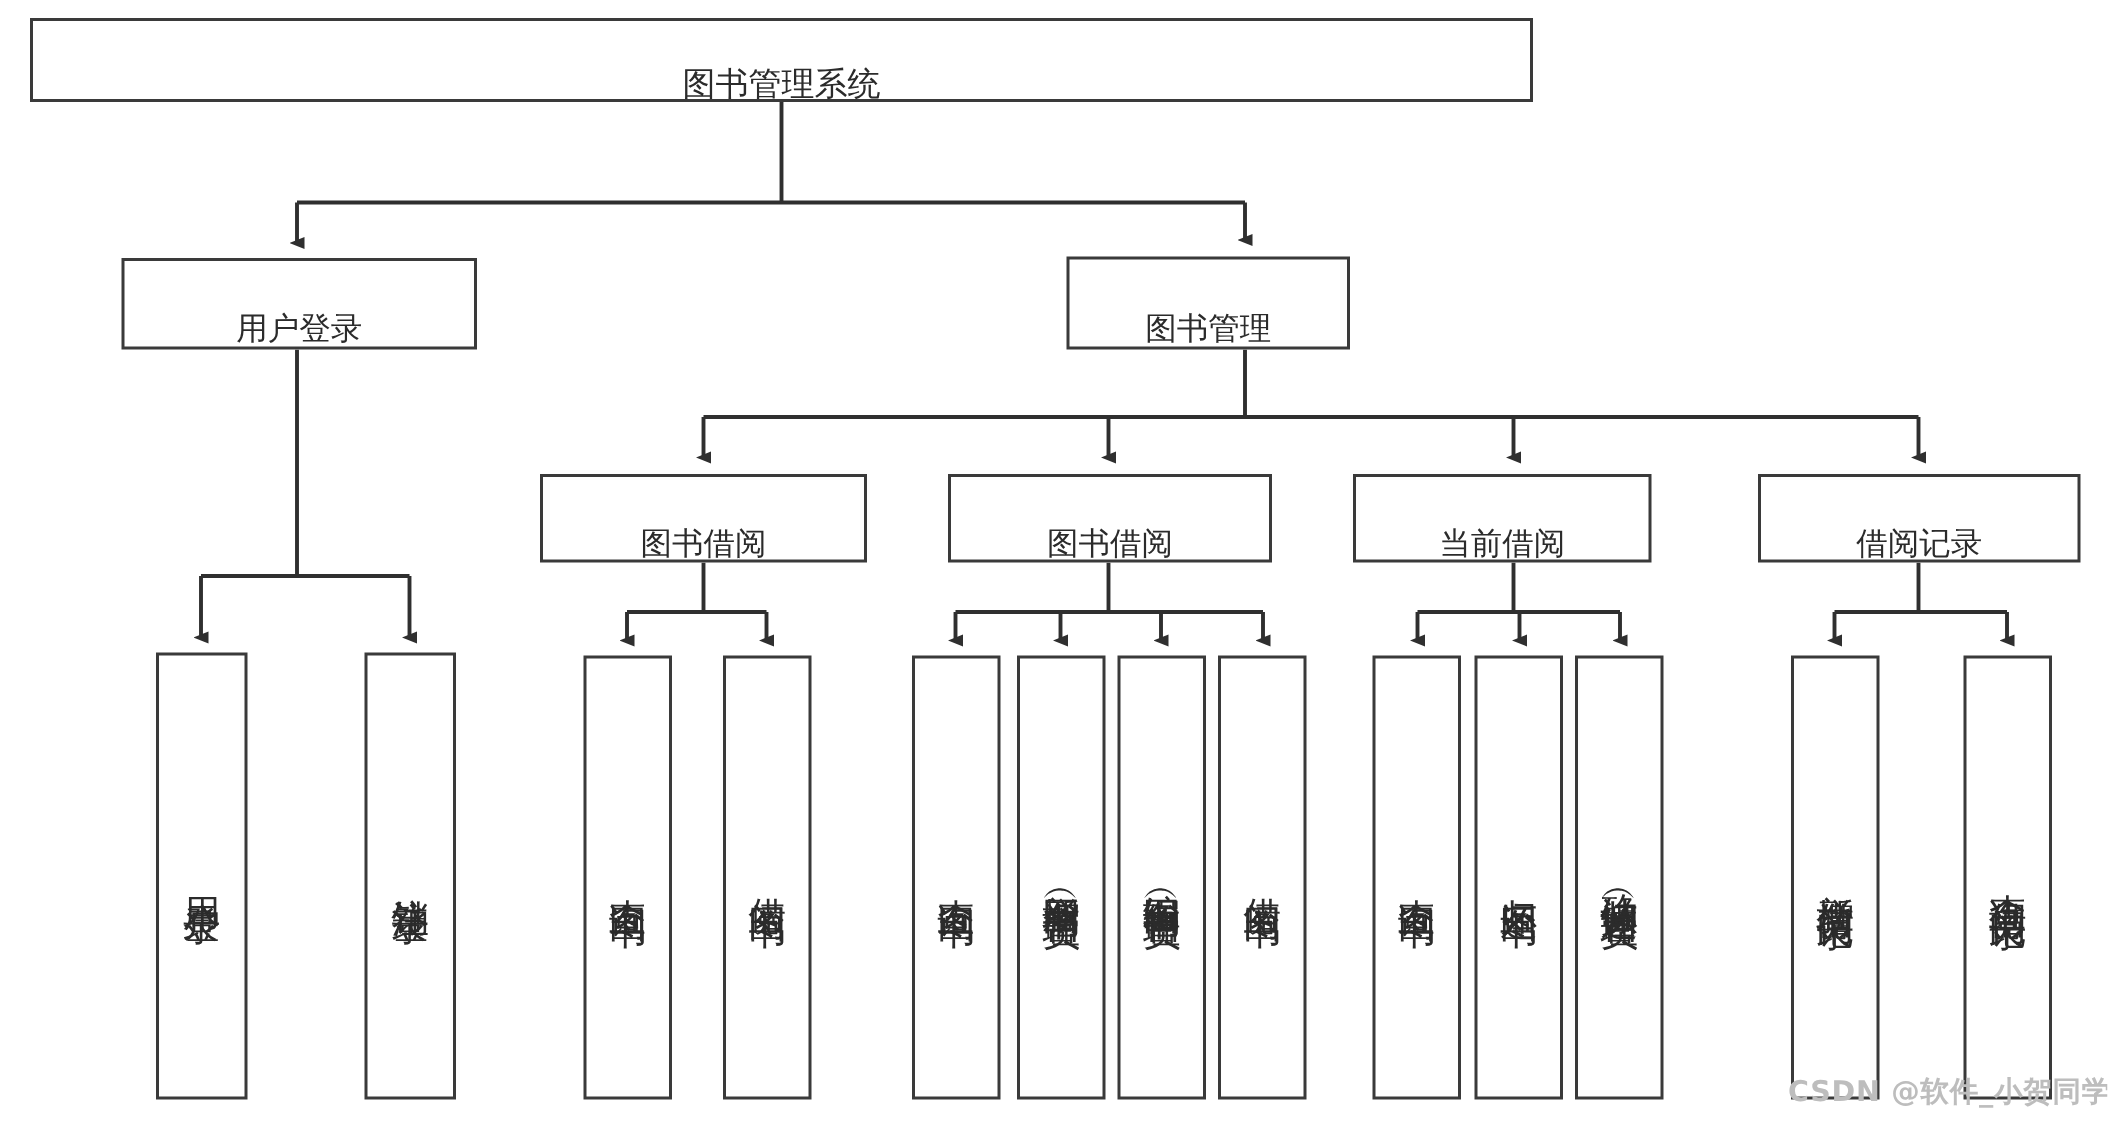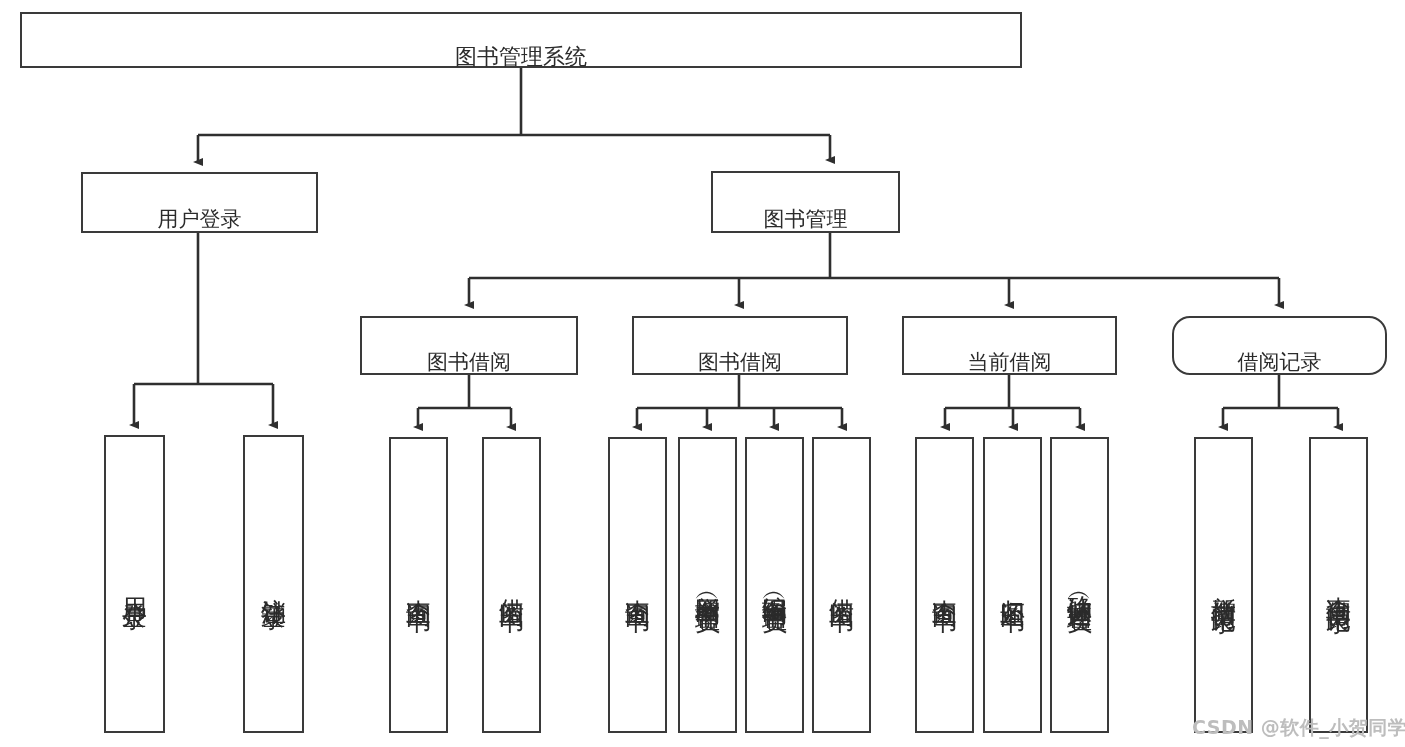--- a/index.html
+++ b/index.html
@@ -143,25 +143,25 @@
   </div>
 
   <div class="node horiz" style="left:360px; top:316px; width:218px; height:59px;">
     <span class="lbl">图书借阅</span>
   </div>
 
   <div class="node horiz" style="left:632px; top:316px; width:216px; height:59px;">
     <span class="lbl">图书借阅</span>
   </div>
 
-  <div class="node horiz" style="left:902px; top:316px; width:215px; height:59px;">
+  <div class="node horiz" style="left:902px; top:316px; width:199px; height:59px;">
     <span class="lbl">当前借阅</span>
   </div>
 
-  <div class="node horiz" style="left:1172px; top:316px; width:215px; height:59px;border-radius:18px;">
+  <div class="node horiz" style="left:1172px; top:316px; width:215px; height:59px;">
     <span class="lbl">借阅记录</span>
   </div>
 
   <div class="node vert" style="left:104px; top:435px; width:61px; height:298px;">
     <span class="lbl">用户登录</span>
   </div>
 
   <div class="node vert" style="left:243px; top:435px; width:61px; height:298px;">
     <span class="lbl">注销登录</span>
   </div>

